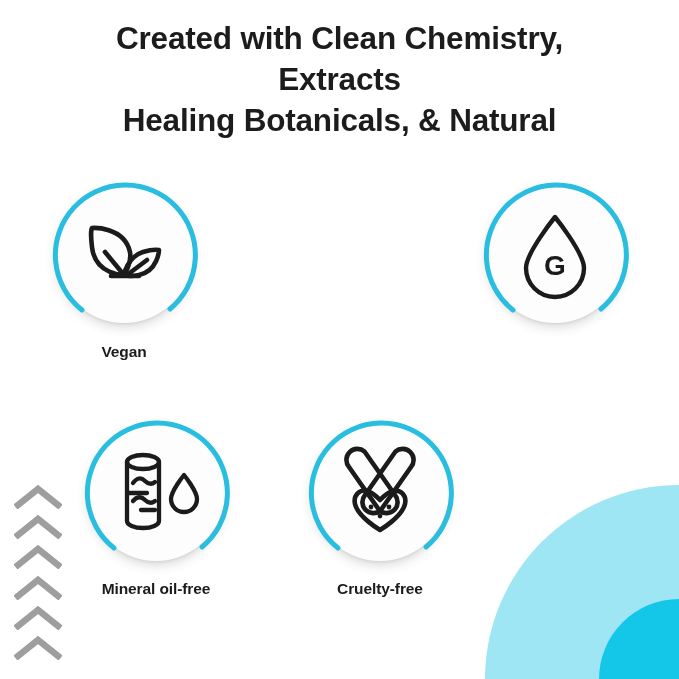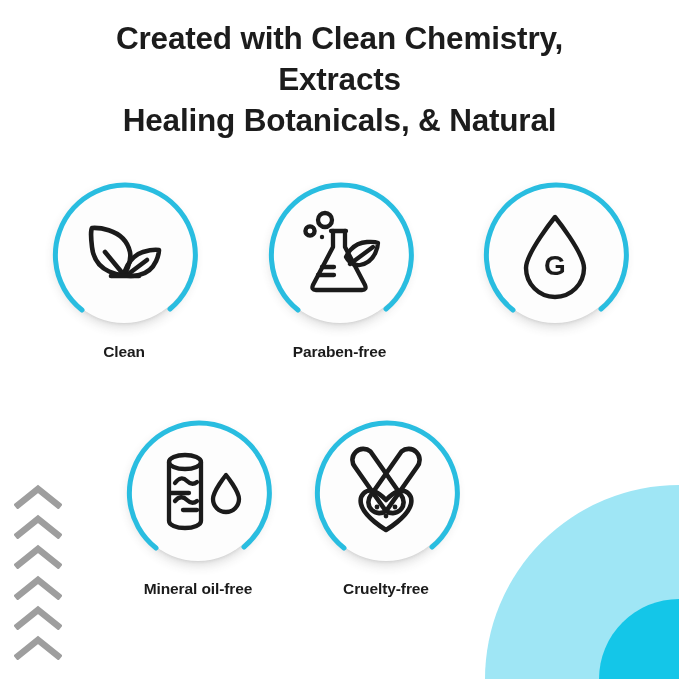--- a/index.html
+++ b/index.html
@@ -71,23 +71,23 @@
   }
   .row-1 {
     top: 178px;
     left: 0;
     padding: 0 44px;
     justify-content: space-between;
   }
   .row-2 {
     top: 416px;
     left: 0;
-    padding: 0 152px 0 118px;
+    padding: 0 152px 0 76px;
     justify-content: flex-start;
-    gap: 28px;
+    gap: 64px;
   }
 
   .badge {
     width: 160px;
     display: flex;
     flex-direction: column;
     align-items: center;
   }
   .badge-circle {
     position: relative;
@@ -179,49 +179,23 @@
         <svg class="glyph" viewBox="0 0 94 94">
           <g fill="none" stroke="#1b1b1b" stroke-width="4.6" stroke-linecap="round" stroke-linejoin="round">
             <path d="M47 68 C47 68 18 68 15 40 C13 24 15 21 15 21 C15 21 47 19 53 45 C55 56 47 68 47 68 Z"></path>
             <path d="M47 68 C47 68 50 50 66 45 C76 42 82 43 82 43 C82 43 81 64 62 68 C53 70 47 68 47 68 Z"></path>
             <path d="M28 45 L47 68"></path>
             <path d="M70 53 L50 68"></path>
             <path d="M34 69 L62 69"></path>
           </g>
         </svg>
       </div>
-      <div class="badge-label">Clean</div>
-    </div>
-
-    <div class="badge">
-      <div class="badge-circle">
-        <div class="disc"></div>
-        <svg class="ring" viewBox="0 0 152 152">
-          <path d="M34 132 A70 70 0 1 1 122 131" fill="none" stroke="#29BDE0" stroke-width="5" stroke-linecap="round"></path>
-        </svg>
-        <svg class="glyph" viewBox="0 0 94 94">
-          <g fill="none" stroke="#1b1b1b" stroke-width="4.3" stroke-linecap="round" stroke-linejoin="round">
-
-            <path d="M38 24 L53 24"></path>
-            <path d="M40 24 L40 40 L20 78 Q18 83 23 83 L69 83 Q74 83 72 78 L52 40 L52 24"></path>
-
-            <path d="M25 68 L41 68"></path>
-            <path d="M29 60 L41 60"></path>
-
-            <circle cx="32" cy="13" r="7"></circle>
-            <circle cx="17" cy="24" r="4.6"></circle>
-            <circle cx="29" cy="30" r="2.2" fill="#1b1b1b" stroke="none"></circle>
-
-            <path d="M53 50 C53 50 58 36 74 35 C82 34.5 85 36 85 36 C85 36 84 55 67 58 C58 59.5 53 50 53 50 Z"></path>
-            <path d="M80 40 L57 57"></path>
-          </g>
-        </svg>
-      </div>
-      <div class="badge-label">Paraben-free</div>
-    </div>
+      <div class="badge-label">Vegan</div>
+    </div>
+
 
     <div class="badge">
       <div class="badge-circle">
         <div class="disc"></div>
         <svg class="ring" viewBox="0 0 152 152">
           <path d="M34 132 A70 70 0 1 1 122 131" fill="none" stroke="#29BDE0" stroke-width="5" stroke-linecap="round"></path>
         </svg>
         <svg class="glyph" viewBox="0 0 94 94">
           <g fill="none" stroke="#1b1b1b" stroke-width="4.4" stroke-linecap="round" stroke-linejoin="round">
             <path d="M47 10 C47 10 18 46 18 61 A29 29 0 0 0 76 61 C76 46 47 10 47 10 Z"></path>

